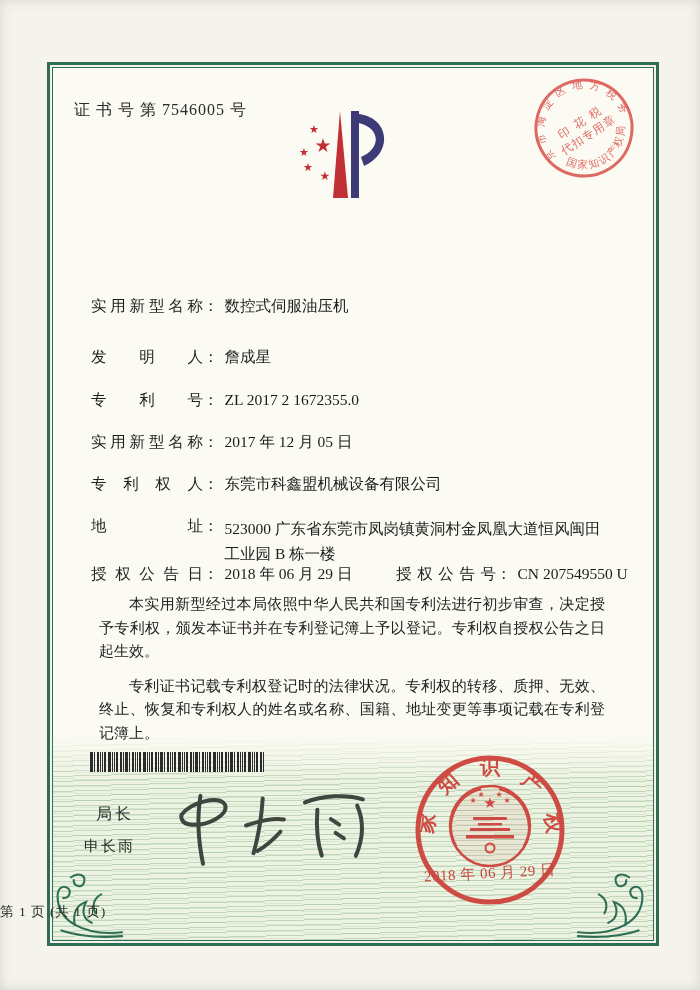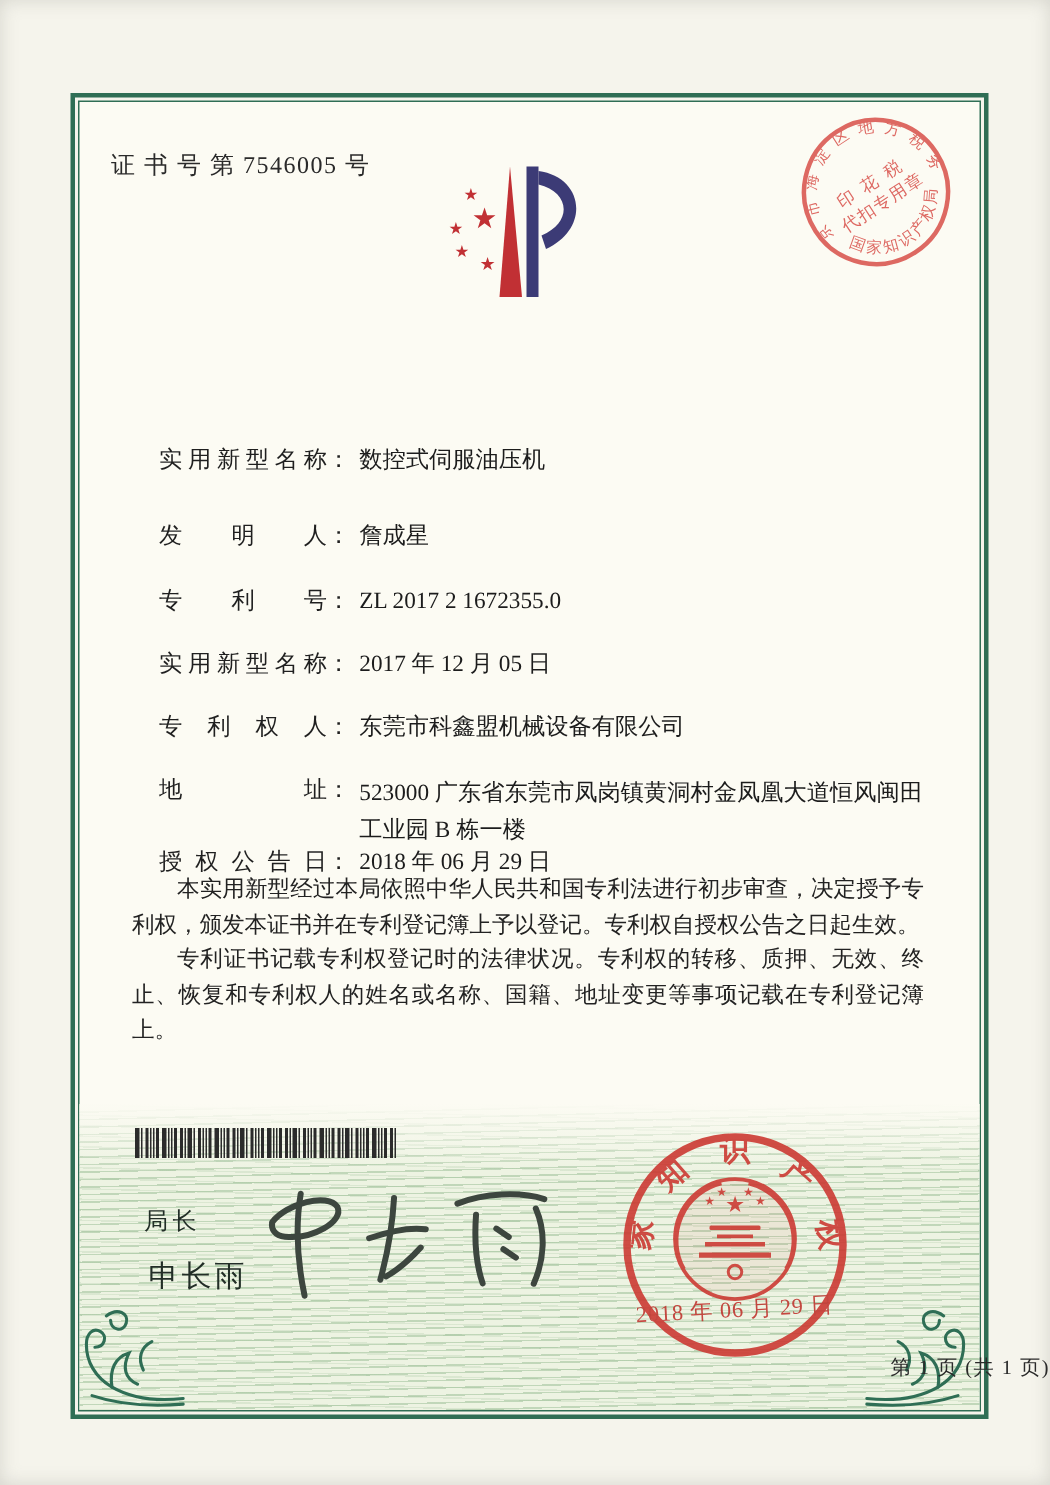--- a/index.html
+++ b/index.html
@@ -18,38 +18,38 @@
       linear-gradient(180deg,#fcfbf3 0%,rgba(252,251,243,0) 22%),
       repeating-linear-gradient(178.5deg, rgba(120,168,118,.38) 0 1px, rgba(0,0,0,0) 1px 5px),
       repeating-linear-gradient(1.5deg, rgba(120,168,118,.16) 0 1px, rgba(0,0,0,0) 1px 7px),
       #edf3e2;}
   .cert-number{position:absolute;left:74px;top:100px;z-index:2;
     font-size:16px;letter-spacing:1px;color:#2a2a2a;}
   .logo{position:absolute;left:292px;top:108px;z-index:2;}
   .title{position:absolute;left:0;right:0;top:203px;z-index:2;text-align:center;
     font-size:36px;font-weight:600;letter-spacing:7px;color:#111;}
   .rows{position:absolute;left:90px;top:0;width:560px;z-index:2;font-size:15.5px;}
-  .field-row{position:absolute;left:16px;white-space:nowrap;}
+  .field-row{position:absolute;left:1px;white-space:nowrap;}
   .lbl{display:inline-block;width:112px;text-align:justify;text-align-last:justify;}
   .colon{margin-right:6px;}
   .val{color:#1c1c1c;}
   .val-wrap{display:inline-block;width:392px;white-space:normal;vertical-align:top;line-height:25px;}
   .grant-no{position:absolute;left:305px;top:0;white-space:nowrap;}
   .lbl2{display:inline-block;width:100px;text-align:justify;text-align-last:justify;}
   .paras{position:absolute;left:88px;top:582px;width:528px;z-index:2;
     font-size:15px;line-height:23.5px;text-align:justify;color:#222;}
-  .para{text-indent:2em;margin:0;}
+  .para{text-indent:2em;margin:11px;}
   .barcode{position:absolute;left:90px;top:752px;height:20px;z-index:2;display:flex;align-items:stretch;}
   .barcode span{display:inline-block;background:#2b2b2b;height:100%;}
   .director-title{position:absolute;left:96px;top:804px;z-index:3;font-size:16px;letter-spacing:3px;color:#222e27;}
-  .director-name{position:absolute;left:99px;top:837px;z-index:3;font-size:20px;letter-spacing:2px;color:#222e27;}
+  .director-name{position:absolute;left:84px;top:837px;z-index:3;font-size:15px;letter-spacing:2px;color:#222e27;}
   .signature{position:absolute;left:168px;top:776px;z-index:3;}
   .seal{position:absolute;left:390px;top:730px;z-index:4;opacity:.9;}
   .stamp{position:absolute;left:517px;top:61px;z-index:4;opacity:.8;}
-  .footer{position:absolute;left:0;right:0;top:903px;z-index:2;text-align:right;
+  .footer{position:absolute;left:0;right:0;top:903px;z-index:2;text-align:left;
     font-size:13.5px;letter-spacing:1px;color:#2a2a2a;}
   .flourish{position:absolute;z-index:2;}
   .flourish.left{left:50px;top:864px;}
   .flourish.right{left:576px;top:864px;transform:scaleX(-1);}
   svg text{font-family:"Liberation Serif","DejaVu Serif",serif;}
 </style>
 </head>
 <body>
 
 <div class="page">
@@ -88,20 +88,23 @@
       <span class="lbl">实用新型名称</span><span class="colon">：</span><span class="val">2017 年 12 月 05 日</span>
     </div>
     <div class="field-row" style="top:474px">
       <span class="lbl">专利权人</span><span class="colon">：</span><span class="val">东莞市科鑫盟机械设备有限公司</span>
     </div>
     <div class="field-row" style="top:516px">
       <span class="lbl">地址</span><span class="colon">：</span><span class="val val-wrap">523000 广东省东莞市凤岗镇黄洞村金凤凰大道恒风闽田 工业园 B 栋一楼</span>
     </div>
     <div class="field-row" style="top:564px">
       <span class="lbl">授权公告日</span><span class="colon">：</span><span class="val">2018 年 06 月 29 日</span>
+      <span class="grant-no">
+        <span class="lbl2">授权公告号</span><span class="colon">：</span><span class="val">CN 207549550 U</span>
+      </span>
     </div>
   </div>
 
   <div class="paras">
     <p class="para">本实用新型经过本局依照中华人民共和国专利法进行初步审查，决定授予专利权，颁发本证书并在专利登记簿上予以登记。专利权自授权公告之日起生效。</p>
     <p class="para">专利证书记载专利权登记时的法律状况。专利权的转移、质押、无效、终止、恢复和专利权人的姓名或名称、国籍、地址变更等事项记载在专利登记簿上。</p>
   </div>
 
   <div class="barcode">
       <span style="width: 3px; margin-right: 1px;"></span>

